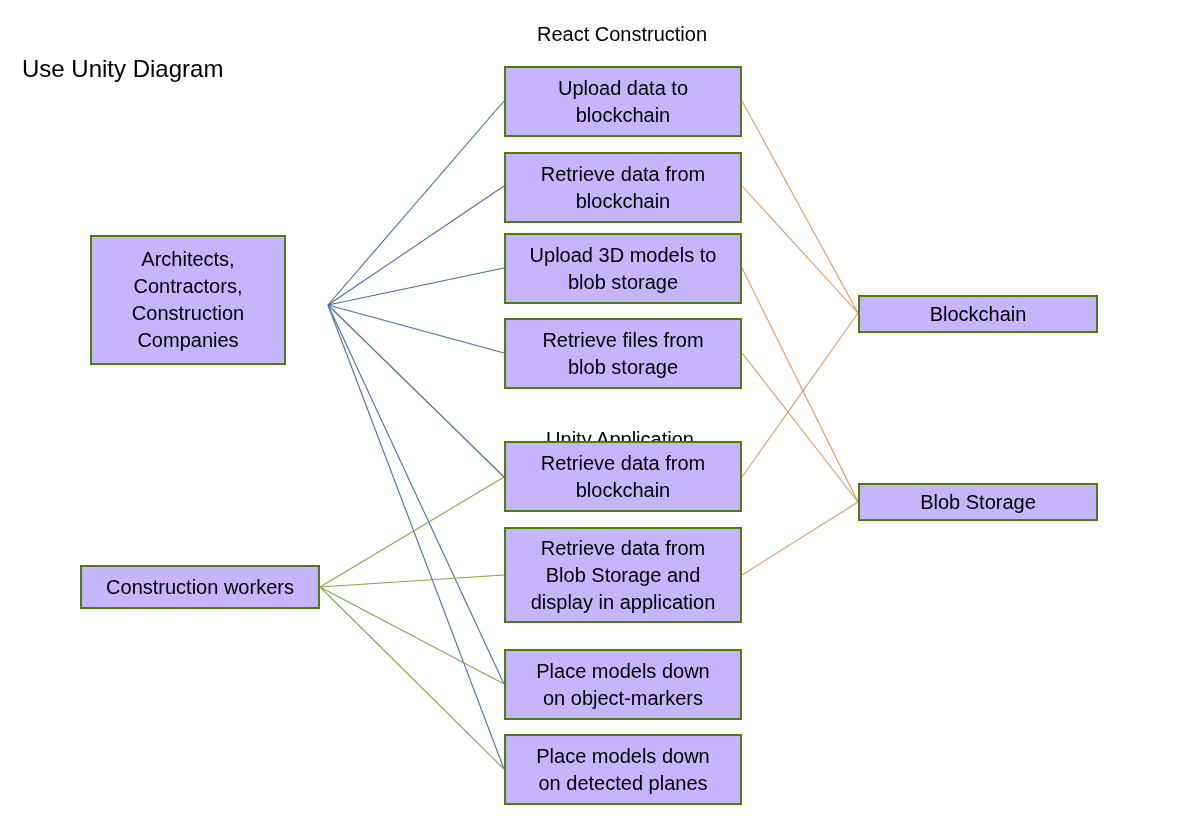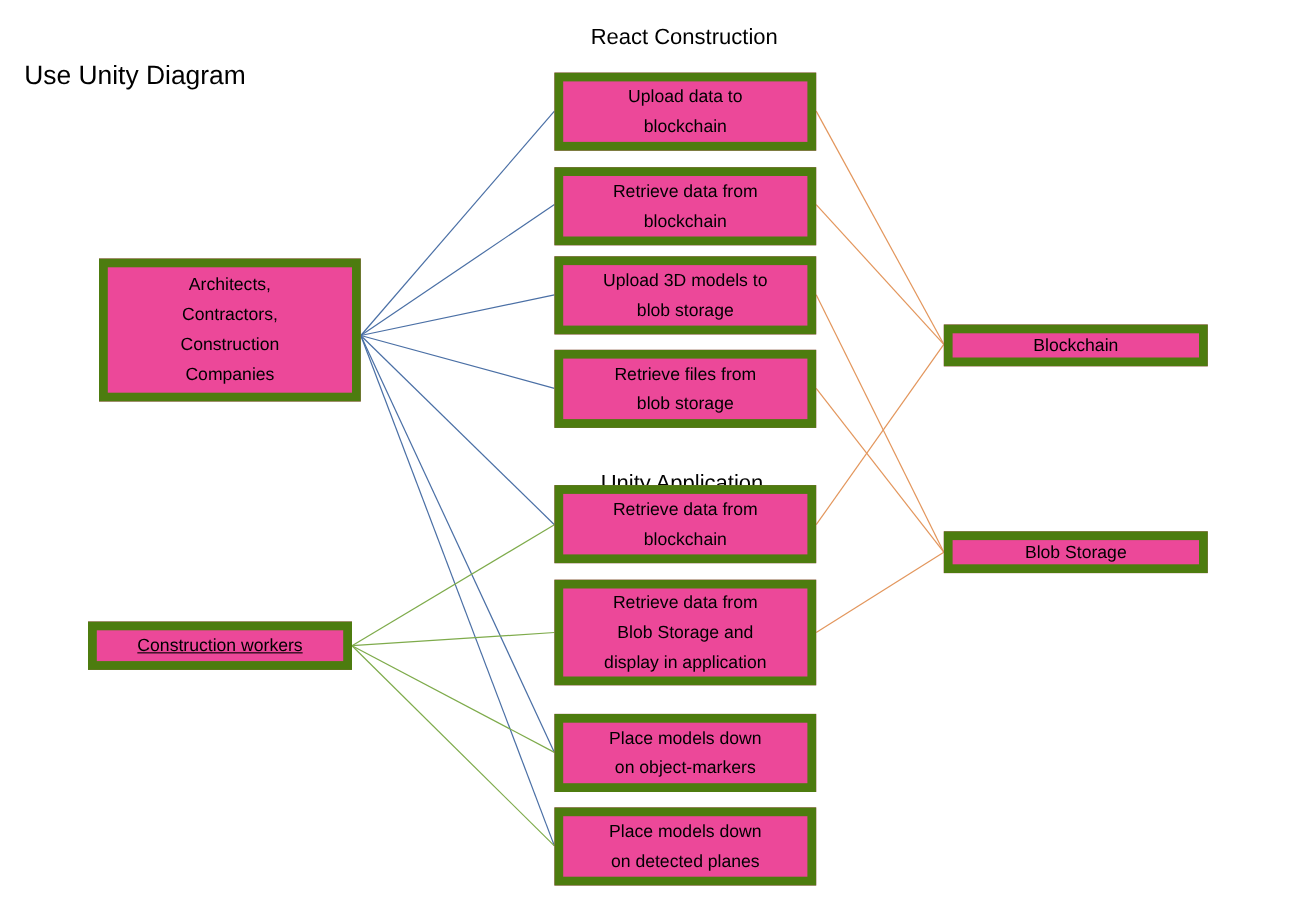--- a/index.html
+++ b/index.html
@@ -40,27 +40,27 @@
     position: absolute;
     font-size: 20px;
     line-height: 26px;
     text-align: center;
     white-space: nowrap;
     color: #000;
   }
   .node {
     position: absolute;
     box-sizing: border-box;
-    border: 8px solid #4d7c0f;
-    background: #ec4899;
+    border: 2px solid #4d7c0f;
+    background: #c4b5fd;
     display: flex;
     align-items: center;
     justify-content: center;
     text-align: center;
-    font-size: 16px;
+    font-size: 20px;
     line-height: 27px;
     color: #000;
     z-index: 2;
   }
   .node .label {
     display: block;
     width: 100%;
     padding: 0 6px;
     white-space: pre-line;
   }
@@ -90,27 +90,27 @@
       <line x1="742" y1="575" x2="858" y2="502" stroke="#e3965c" stroke-width="1.1"></line>
     </svg>
 
   <div class="diagram-title">Use Unity Diagram</div>
 
   <div id="group-labels">
       <div class="group-label" style="left: 422px; top: 21px; width: 400px;">React Construction</div>
       <div class="group-label" style="left: 420px; top: 402px; width: 400px; margin-top: 24px;">Unity Application</div>
     </div>
   <div id="nodes">
-      <div class="node" style="left: 90px; top: 235px; width: 238px; height: 130px;">
+      <div class="node" style="left: 90px; top: 235px; width: 196px; height: 130px;">
         <span class="label">Architects,
 Contractors,
 Construction
 Companies</span>
       </div>
-      <div class="node" style="left: 80px; top: 565px; width: 240px; height: 44px; text-decoration: underline;">
+      <div class="node" style="left: 80px; top: 565px; width: 240px; height: 44px;">
         <span class="label">Construction workers</span>
       </div>
       <div class="node" style="left: 504px; top: 66px; width: 238px; height: 71px;">
         <span class="label">Upload data to
 blockchain</span>
       </div>
       <div class="node" style="left: 504px; top: 152px; width: 238px; height: 71px;">
         <span class="label">Retrieve data from
 blockchain</span>
       </div>

